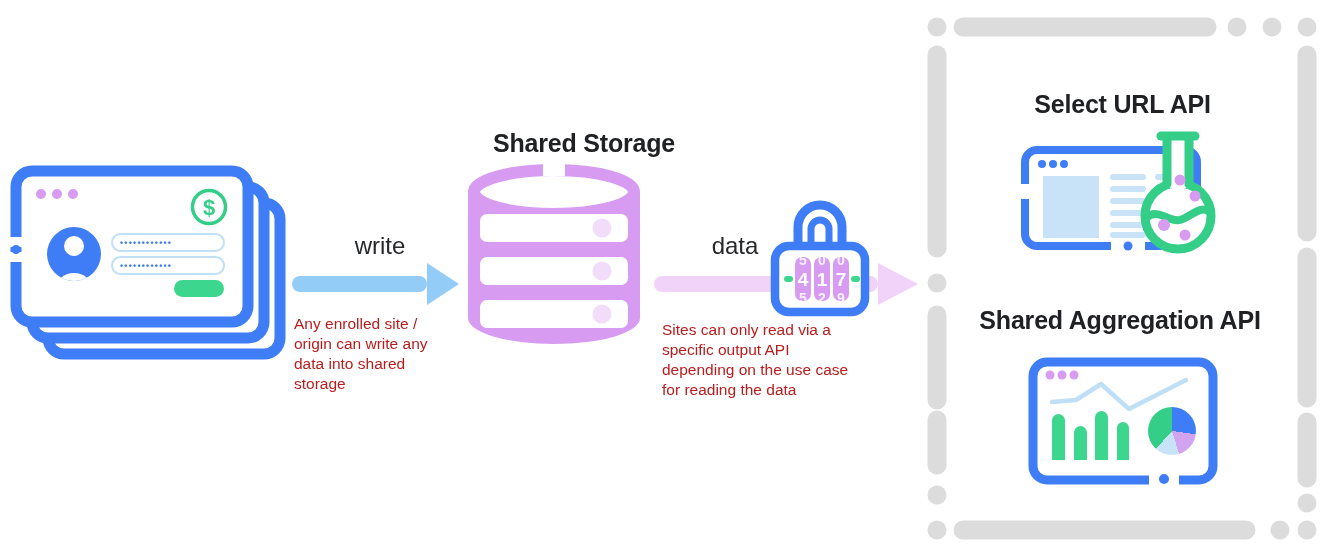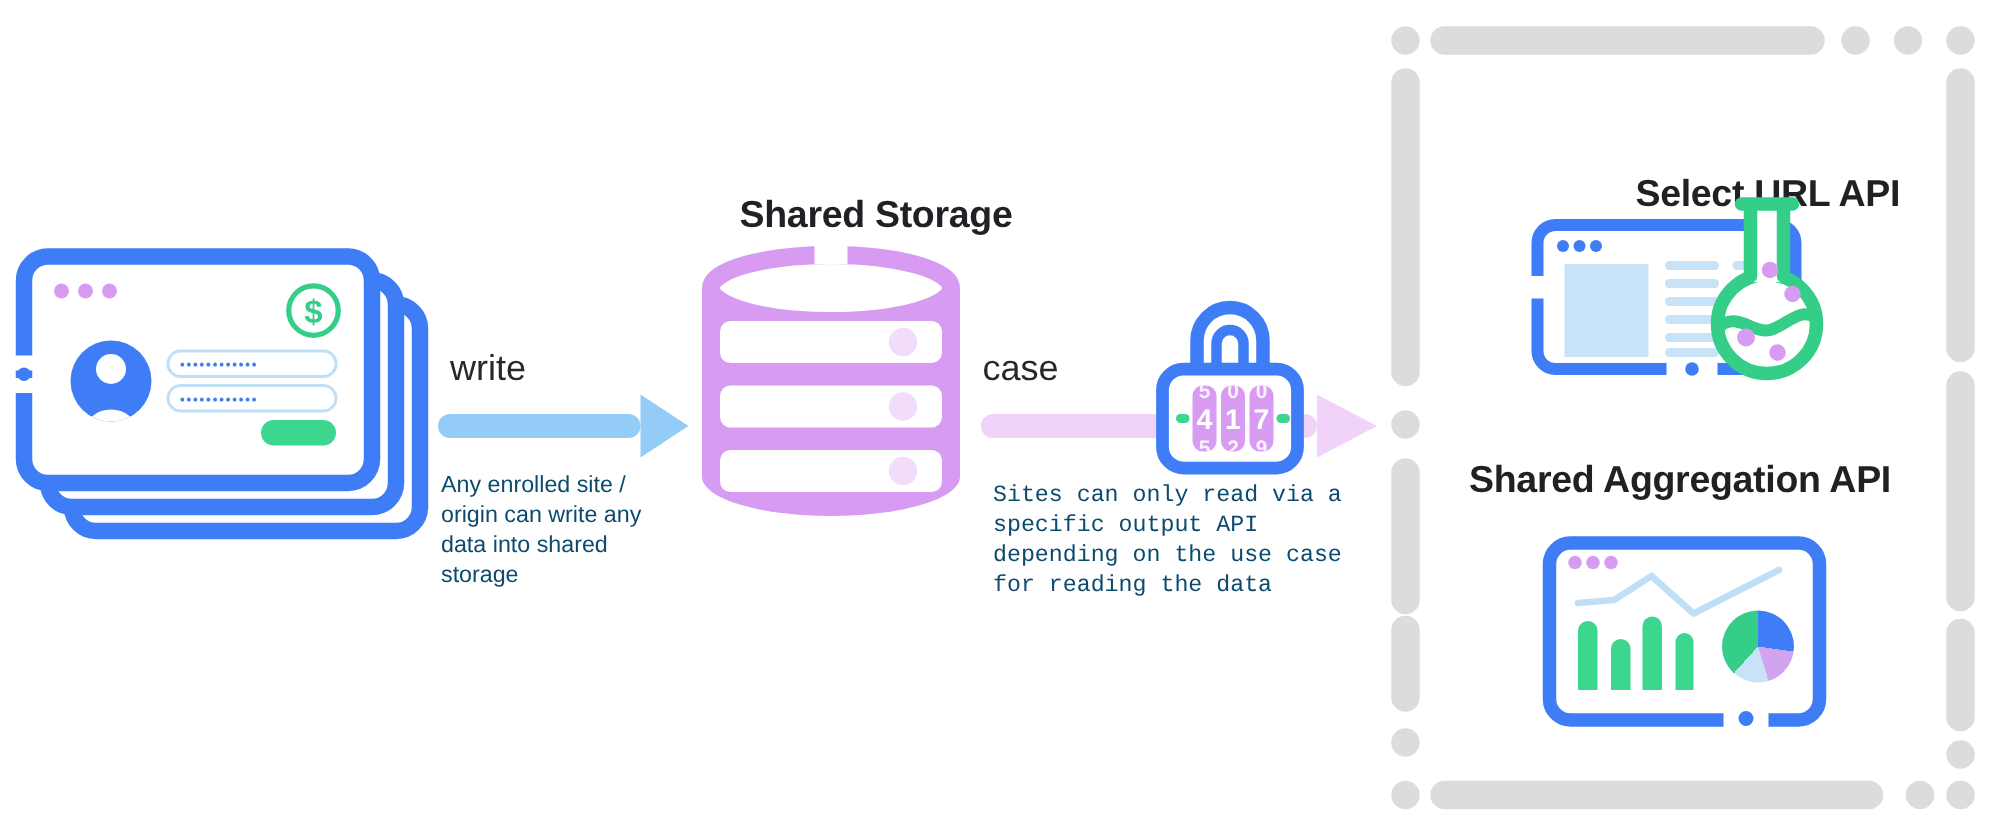--- a/index.html
+++ b/index.html
@@ -1,23 +1,23 @@
 <!DOCTYPE html>
 <html><head>
 <meta charset="utf-8">
 <style>
   html,body{margin:0;padding:0;background:#fff;}
   .stage{
     position:relative;width:1333px;height:555px;background:#fff;overflow:hidden;
     font-family:"Liberation Sans",sans-serif;color:#202124;
   }
   .abs{position:absolute;}
-  .flow-label{font-size:24px;color:#27282b;}
+  .flow-label{font-size:24px;color:#27282b;text-align:center;}
   .big-title{font-size:25px;font-weight:700;letter-spacing:-0.2px;color:#202124;text-align:center;}
-  .caption{font-size:15.5px;line-height:1.3;color:#0c4a6e;white-space:pre-line;}
+  .caption{font-size:15.5px;line-height:1.3;color:#b91c1c;white-space:pre-line;}
   svg text{font-family:"Liberation Sans",sans-serif;}
   .pie{
     width:48px;height:48px;border-radius:50%;
     background:conic-gradient(#3E7DF6 0deg 98deg,#D2A4F0 98deg 163deg,#C8E2F8 163deg 222deg,#34CE89 222deg 360deg);
   }
 </style>
 </head>
 <body>
 
 <div class="stage">
@@ -82,21 +82,21 @@
     <ellipse cx="88" cy="28" rx="80" ry="22" fill="#fff" stroke="#D79CF1" stroke-width="12"></ellipse>
     <rect x="77" y="0" width="22" height="12" fill="#fff"></rect>
     <rect x="14" y="50" width="148" height="28" rx="7" fill="#fff"></rect>
     <rect x="14" y="93" width="148" height="28" rx="7" fill="#fff"></rect>
     <rect x="14" y="136" width="148" height="28" rx="7" fill="#fff"></rect>
     <circle cx="136" cy="64" r="9.5" fill="#F1DCFA"></circle>
     <circle cx="136" cy="107" r="9.5" fill="#F1DCFA"></circle>
     <circle cx="136" cy="150" r="9.5" fill="#F1DCFA"></circle>
   </svg>
 
-  <div class="abs flow-label" style="left:655px;top:232px;width:160px;">case</div>
+  <div class="abs flow-label" style="left:655px;top:232px;width:160px;">data</div>
 
   <svg class="abs" style="left:650px;top:258px;" width="272" height="52" viewBox="0 0 272 52">
     <rect x="4" y="18" width="224" height="16" rx="8" fill="#F1D3FA"></rect>
     <polygon points="228,5 228,47 268,26" fill="#F1D3FA"></polygon>
   </svg>
 
   <svg class="abs" style="left:770px;top:196px;" width="104" height="126" viewBox="0 0 104 126">
     <path d="M28,56 V31 A22,22 0 0 1 72,31 V56" fill="#fff" stroke="#3E7DF6" stroke-width="9"></path>
     <path d="M41,56 V33 A9,9 0 0 1 59,33 V56" fill="#fff" stroke="#3E7DF6" stroke-width="7"></path>
     <rect x="5" y="50" width="90" height="66" rx="14" fill="#fff" stroke="#3E7DF6" stroke-width="8.5"></rect>
@@ -116,21 +116,21 @@
       <text x="52" y="90" text-anchor="middle" font-size="19" font-weight="bold" fill="#fff">1</text>
       <text x="71" y="90" text-anchor="middle" font-size="19" font-weight="bold" fill="#fff">7</text>
       <text x="33" y="107" text-anchor="middle" font-size="14" font-weight="bold" fill="#fff" fill-opacity="0.85">5</text>
       <text x="52" y="107" text-anchor="middle" font-size="14" font-weight="bold" fill="#fff" fill-opacity="0.85">2</text>
       <text x="71" y="107" text-anchor="middle" font-size="14" font-weight="bold" fill="#fff" fill-opacity="0.85">9</text>
     </g>
     <rect x="14" y="80" width="9" height="6" rx="3" fill="#3DD68F"></rect>
     <rect x="81" y="80" width="9" height="6" rx="3" fill="#3DD68F"></rect>
   </svg>
 
-  <div class="abs caption" style="left:662px;top:320px;width:250px;font-family:Liberation Mono, monospace;">Sites can only read via a
+  <div class="abs caption" style="left:662px;top:320px;width:250px;">Sites can only read via a
 specific output API
 depending on the use case
 for reading the data</div>
 
   <svg class="abs" style="left:0;top:0;" width="1333" height="555" viewBox="0 0 1333 555">
     <g stroke="#DCDCDC" stroke-width="19" stroke-linecap="round" fill="#DCDCDC">
 
       <circle cx="937" cy="27" r="9.5" stroke="none"></circle>
       <line x1="963" y1="27" x2="1207" y2="27"></line>
       <circle cx="1237" cy="27" r="9.5" stroke="none"></circle>
@@ -148,21 +148,21 @@
       <line x1="1307" y1="422" x2="1307" y2="478"></line>
       <circle cx="1307" cy="503" r="9.5" stroke="none"></circle>
 
       <circle cx="937" cy="530" r="9.5" stroke="none"></circle>
       <line x1="963" y1="530" x2="1246" y2="530"></line>
       <circle cx="1280" cy="530" r="9.5" stroke="none"></circle>
       <circle cx="1307" cy="530" r="9.5" stroke="none"></circle>
     </g>
   </svg>
 
-  <div class="abs big-title" style="left:1056px;top:90px;width:245px;margin-top:25px;">Select URL API</div>
+  <div class="abs big-title" style="left:1000px;top:90px;width:245px;">Select URL API</div>
 
   <svg class="abs" style="left:1015px;top:128px;" width="215" height="130" viewBox="0 0 215 130">
 
     <rect x="10" y="22" width="172" height="96" rx="12" fill="#fff" stroke="#3E7DF6" stroke-width="8"></rect>
     <rect x="2" y="56" width="16" height="15" fill="#fff"></rect>
     <rect x="96" y="110" width="34" height="16" fill="#fff"></rect>
     <circle cx="113" cy="118" r="4.5" fill="#3E7DF6"></circle>
     <g>
       <circle cx="27" cy="36" r="4" fill="#3E7DF6"></circle>
       <circle cx="38" cy="36" r="4" fill="#3E7DF6"></circle>

